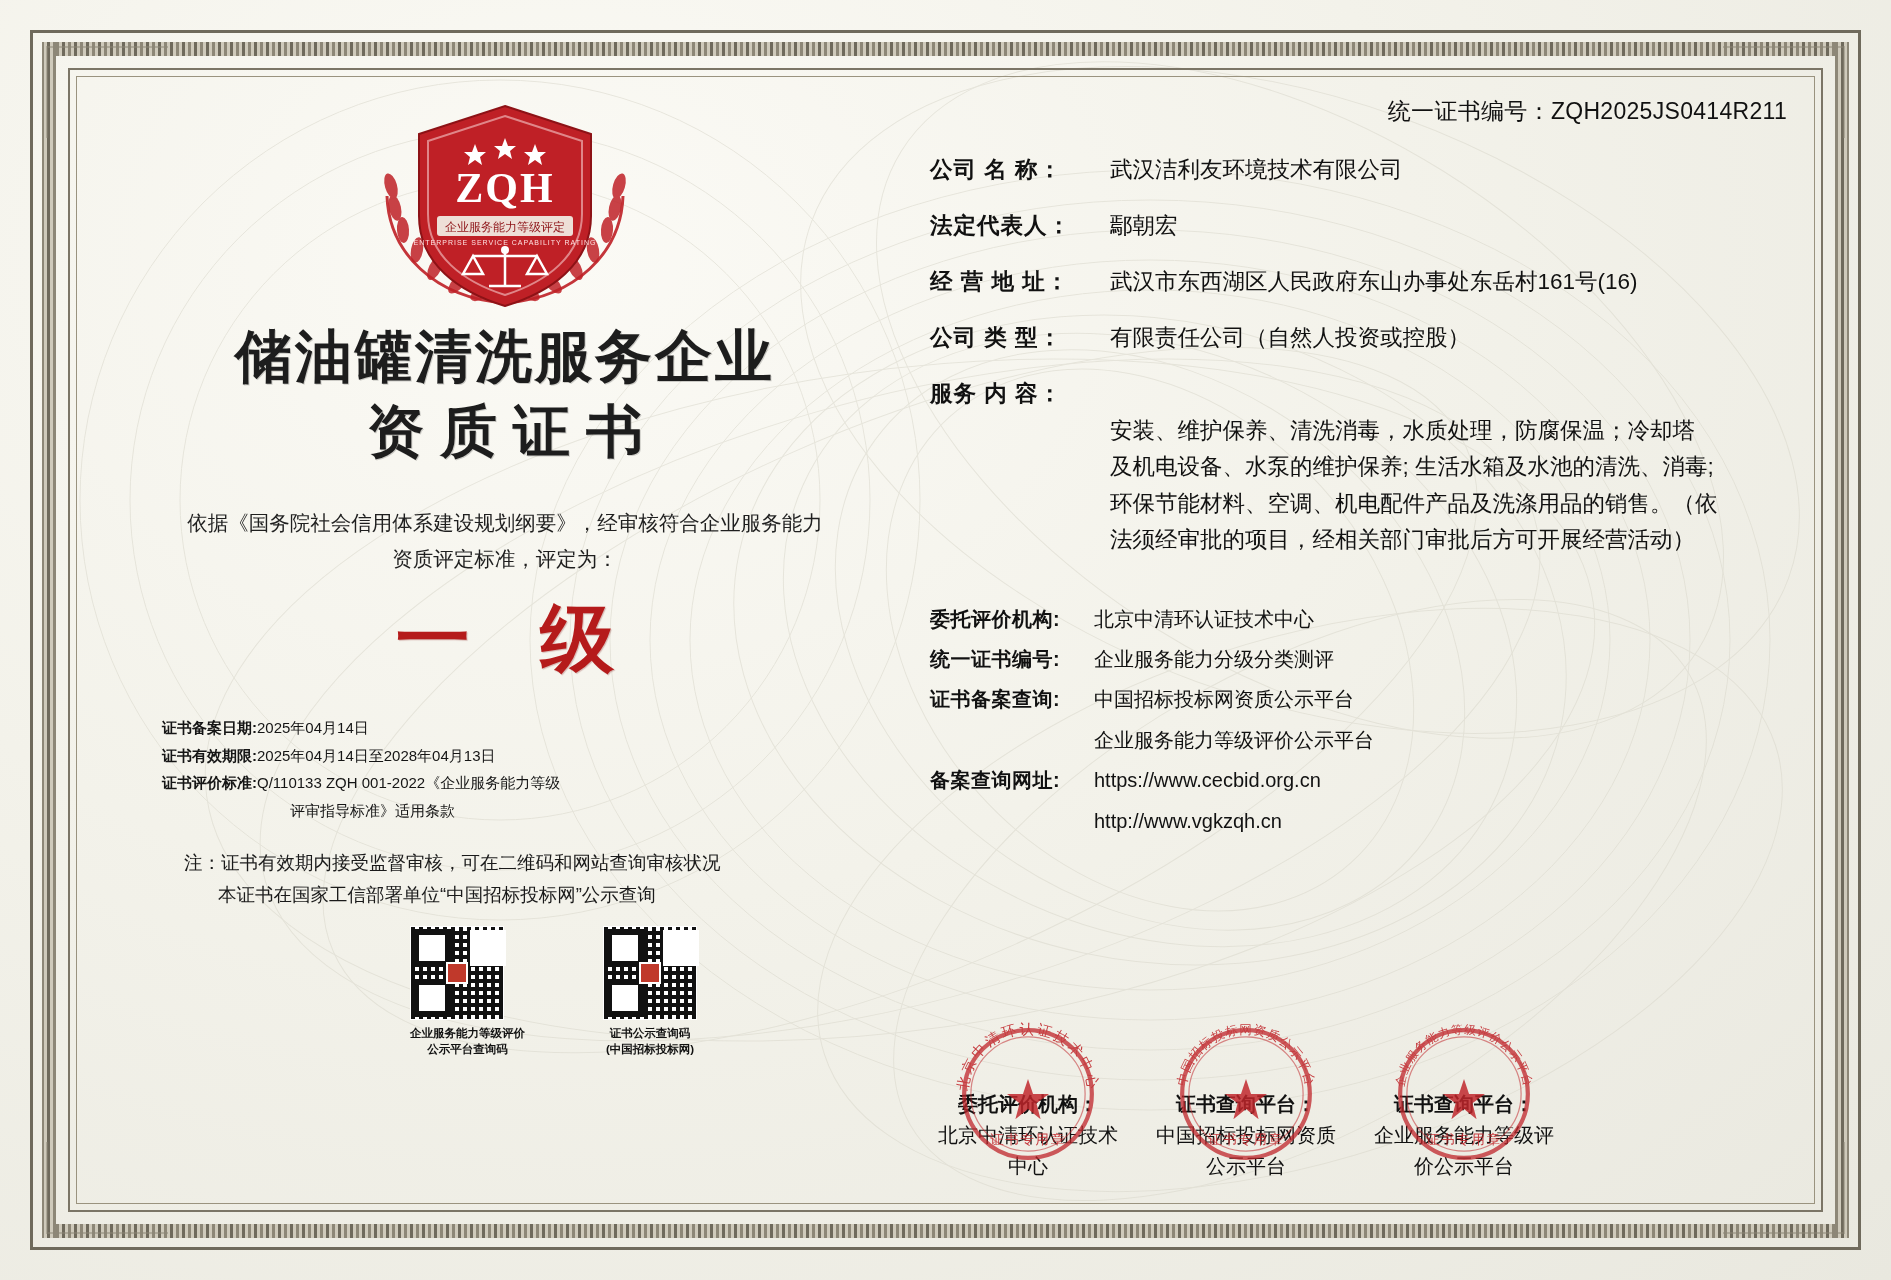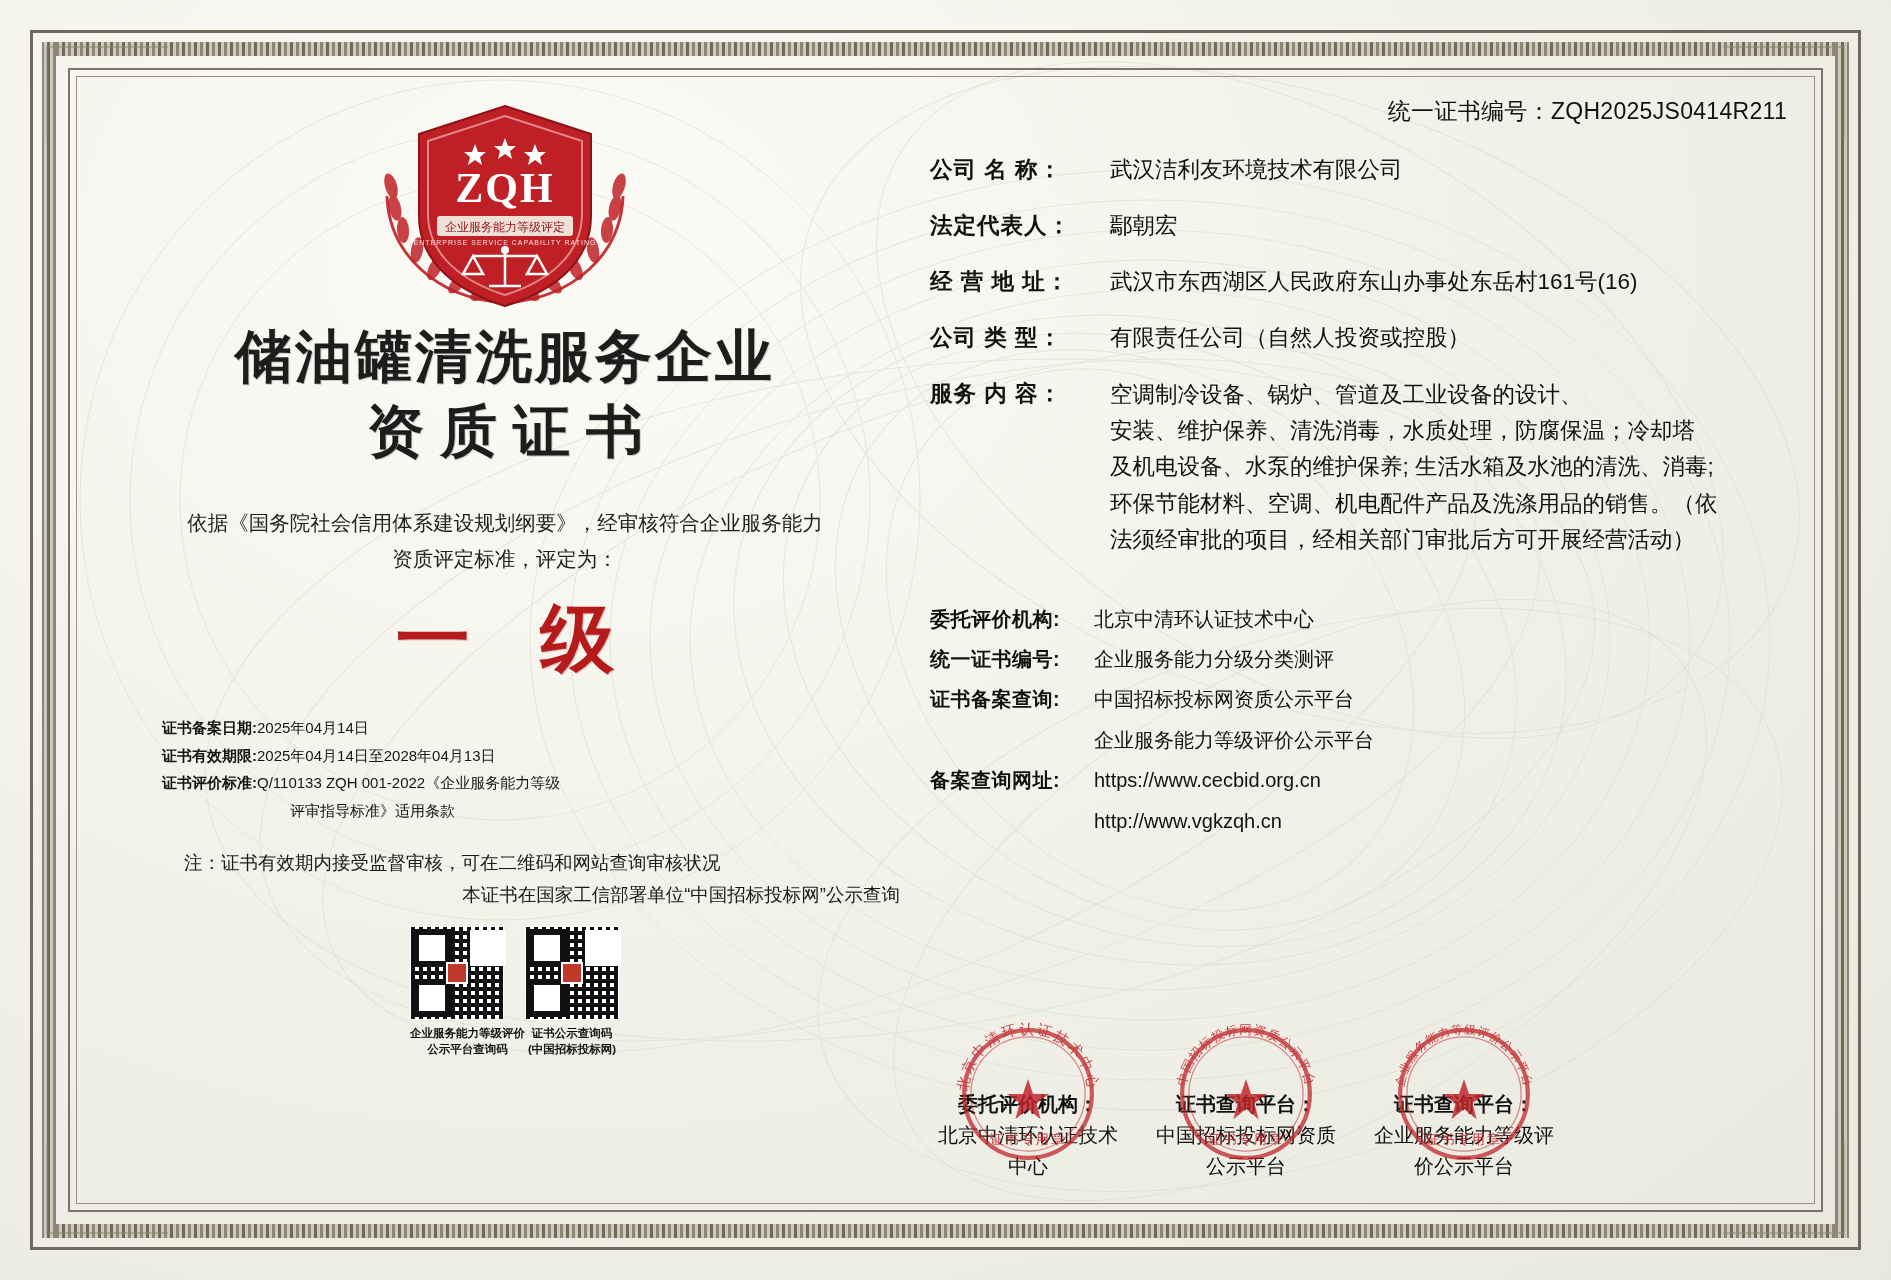--- a/index.html
+++ b/index.html
@@ -154,26 +154,27 @@
   .dates .indent { padding-left: 128px; display: block; }
 
   
   .note {
     margin-top: 22px;
     padding-left: 74px;
     font-size: 18.5px;
     color: #1a1a1a;
     line-height: 1.75;
   }
-  .note .n2 { padding-left: 34px; display: block; text-align: right; }
+  .note .n2 { padding-left: 34px; display: block; }
 
   
   .qr-row {
     margin-top: 14px;
     display: flex;
+    gap: 78px;
     padding-left: 300px;
   }
   .qr-box { text-align: center; }
   .qr-img {
     width: 92px; height: 92px;
     background-color: #fff;
     background-image:
       repeating-linear-gradient(0deg, #111 0 4px, transparent 4px 8px),
       repeating-linear-gradient(90deg, #111 0 4px, transparent 4px 8px);
     background-size: 8px 8px, 8px 8px;
@@ -465,21 +466,21 @@
           <span class="label">经 营 地 址：</span>
           <span class="value">武汉市东西湖区人民政府东山办事处东岳村161号(16)</span>
         </div>
         <div class="info-row">
           <span class="label">公司 类 型：</span>
           <span class="value">有限责任公司（自然人投资或控股）</span>
         </div>
         <div class="info-row service">
           <span class="label">服务 内 容：</span>
           <span class="value">
-            <span>空调制冷设备、锅炉、管道及工业设备的设计、</span><br>
+            <br>
             <span>安装、维护保养、清洗消毒，水质处理，防腐保温；冷却塔</span><br>
             <span>及机电设备、水泵的维护保养; 生活水箱及水池的清洗、消毒;</span><br>
             <span>环保节能材料、空调、机电配件产品及洗涤用品的销售。（依</span><br>
             <span>法须经审批的项目，经相关部门审批后方可开展经营活动）</span>
           </span>
         </div>
       </div>
 
       <div class="meta-list">
         <div class="meta-row">

